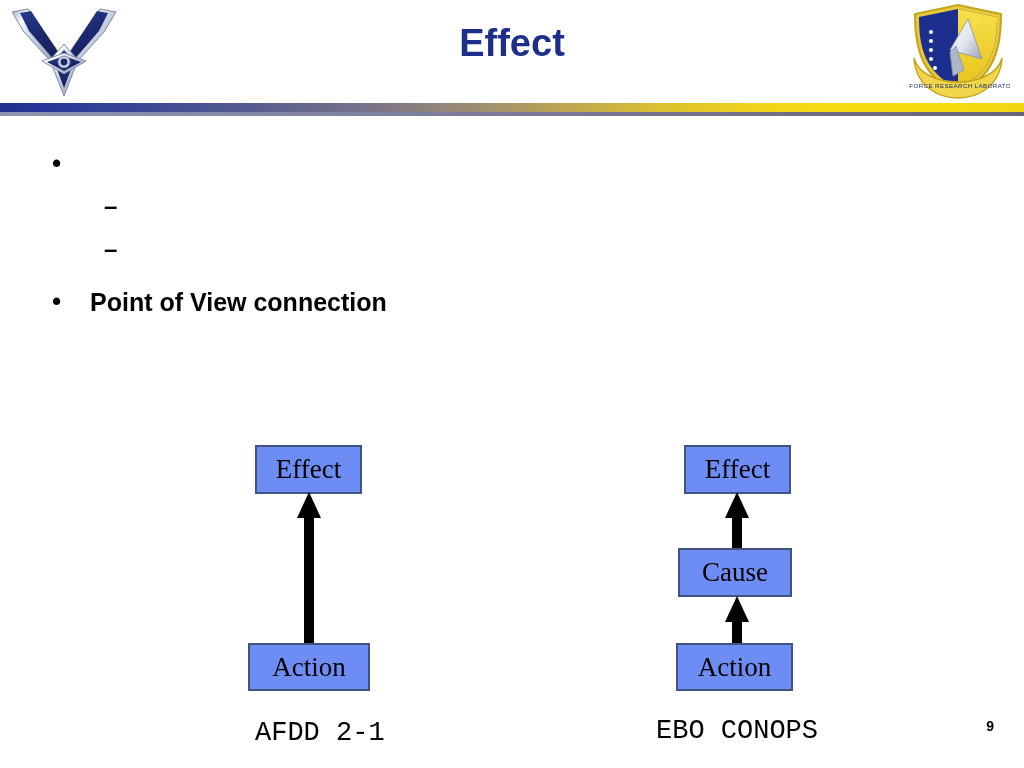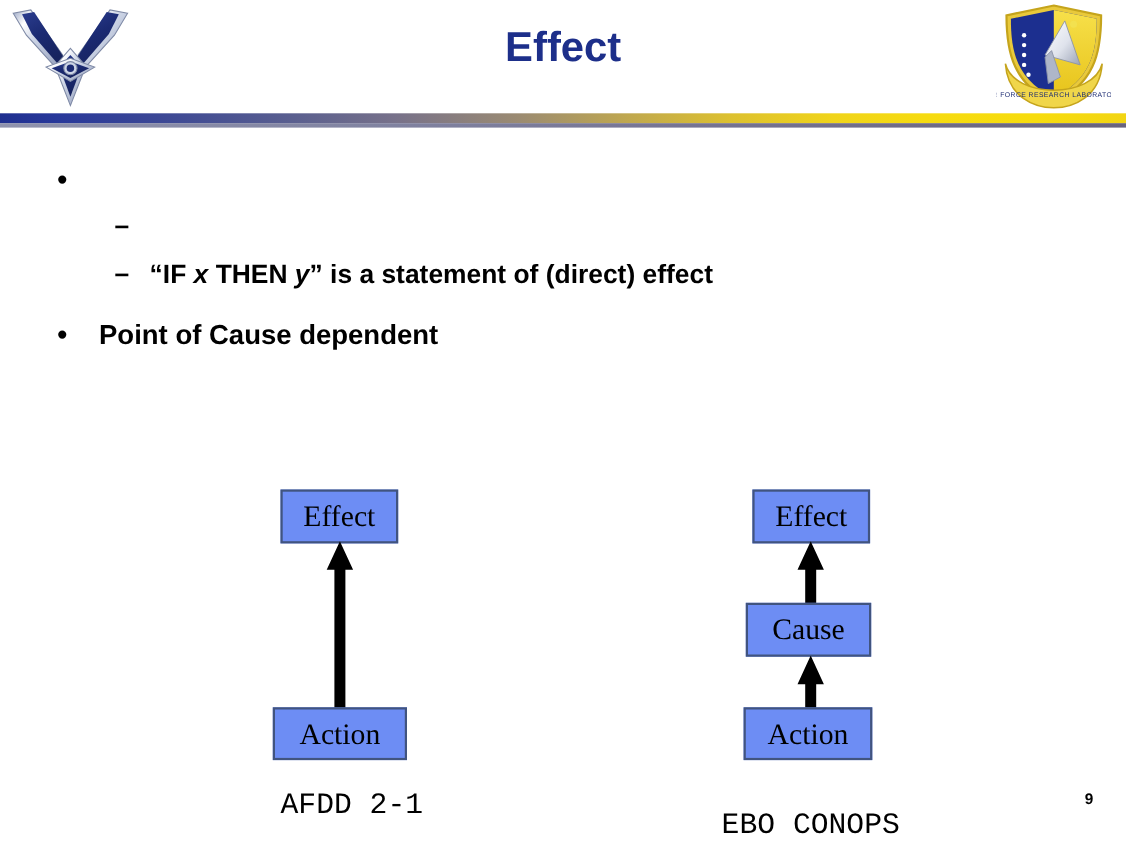--- a/index.html
+++ b/index.html
@@ -267,26 +267,25 @@
   <div class="bullet-l1">
     <span class="marker">•</span>
   </div>
 
   <div class="bullet-l2" style="margin-top:16px;">
     <span class="marker">–</span>
   </div>
 
   <div class="bullet-l2" style="margin-top:18px;">
     <span class="marker">–</span>
-    <span class="bullet-text" id="rich-bullet"><span>“IF </span><i>x</i><span> THEN </span><i>y</i><span>” is a statement of (direct) effect</span></span>
   </div>
 
   <div class="bullet-l1" style="margin-top:26px;">
     <span class="marker">•</span>
-    <span class="bullet-text">Point of Cause dependent</span>
+    <span class="bullet-text">Point of View connection</span>
   </div>
 </div>
 
 <div class="diagrams">
 
   <div>
     <div class="node-box" style="left:255px; top:445px; width:107px; height:49px;">Effect</div>
 
     <svg class="arrow" style="left:296px; top:492px;" width="26" height="154" viewBox="0 0 26 154">
       <polygon points="13,0 25,26 18,26 18,154 8,154 8,26 1,26" fill="#000000"></polygon>
@@ -305,17 +304,17 @@
     </svg>
 
     <div class="node-box" style="left:678px; top:548px; width:114px; height:49px;">Cause</div>
 
     <svg class="arrow" style="left:724px; top:596px;" width="26" height="50" viewBox="0 0 26 50">
       <polygon points="13,0 25,26 18,26 18,50 8,50 8,26 1,26" fill="#000000"></polygon>
     </svg>
 
     <div class="node-box" style="left:676px; top:643px; width:117px; height:48px;">Action</div>
 
-    <div class="caption" style="left:656px; top:716px;margin-top:20px;">EBO CONOPS</div>
+    <div class="caption" style="left:656px; top:716px;">EBO CONOPS</div>
   </div>
 </div>
 
 <div class="page-number">9</div>
 
 </body></html>

